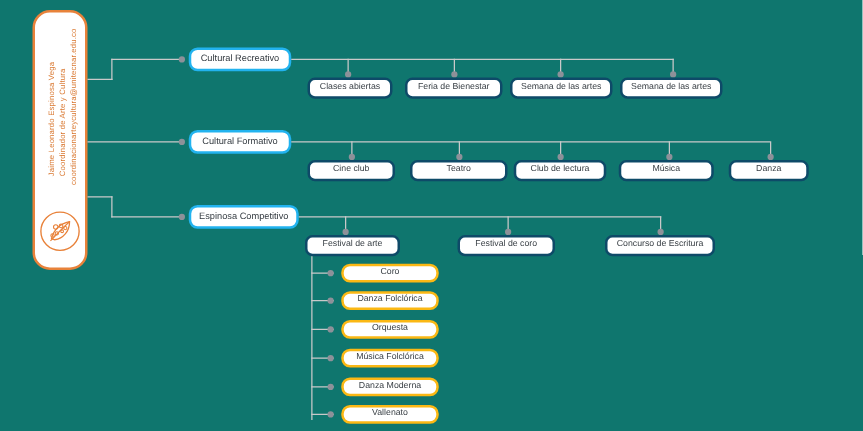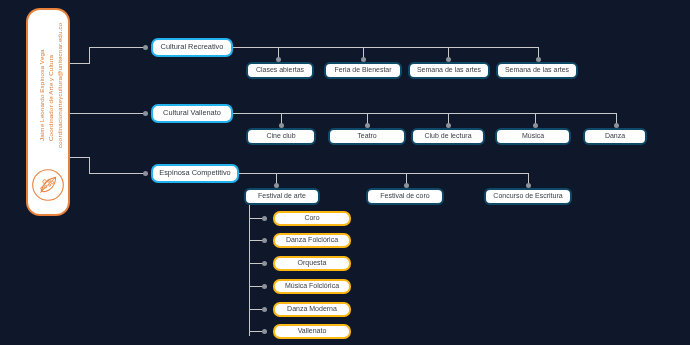--- a/index.html
+++ b/index.html
@@ -7,21 +7,21 @@
     padding: 0;
     background: #ffffff;
   }
   body {
     font-family: "Liberation Sans", sans-serif;
   }
   #canvas {
     position: relative;
     width: 690px;
     height: 345px;
-    background: #0f172a;
+    background: #0f766e;
     overflow: hidden;
   }
 
   
   .line-h, .line-v {
     position: absolute;
     background: #c9c9c9;
   }
   .line-h { height: 1px; }
   .line-v { width: 1px; }
@@ -137,21 +137,21 @@
   <div class="line-h" style="left:70px; top:157px; width:20px;"></div>
   <div class="line-v" style="left:89px; top:157px; height:17px;"></div>
   <div class="line-h" style="left:89px; top:173px; width:56px;"></div>
 
   <div class="dot" style="left:143px; top:45px;"></div>
   <div class="dot" style="left:143px; top:111px;"></div>
   <div class="dot" style="left:143px; top:171px;"></div>
 
   <div class="node l1" style="left:151px; top:38px; width:82px; height:19px;">Cultural Recreativo</div>
 
-  <div class="node l1" style="left:151px; top:104px; width:82px; height:19px;">Cultural Vallenato</div>
+  <div class="node l1" style="left:151px; top:104px; width:82px; height:19px;">Cultural Formativo</div>
 
   <div class="node l1" style="left:151px; top:164px; width:88px; height:19px;">Espinosa Competitivo</div>
 
   <div class="line-h" style="left:233px; top:47px; width:306px;"></div>
   <div class="line-v" style="left:278px; top:47px; height:12px;"></div>
   <div class="line-v" style="left:363px; top:47px; height:12px;"></div>
   <div class="line-v" style="left:448px; top:47px; height:12px;"></div>
   <div class="line-v" style="left:538px; top:47px; height:12px;"></div>
   <div class="dot" style="left:276px; top:57px;"></div>
   <div class="dot" style="left:361px; top:57px;"></div>

